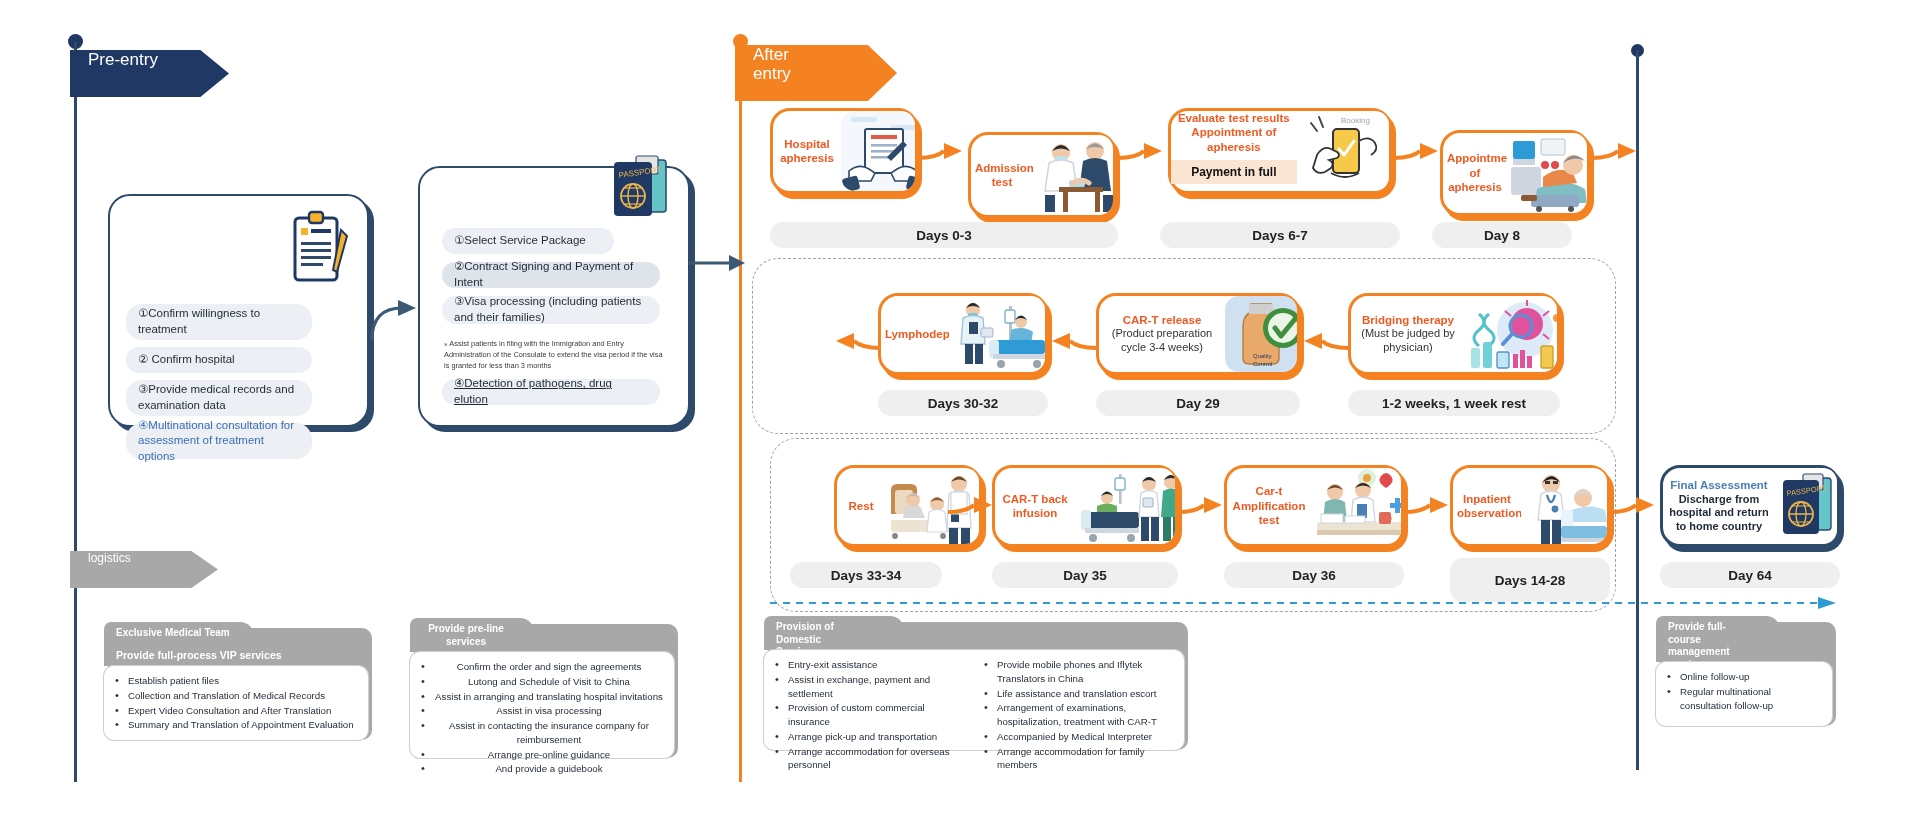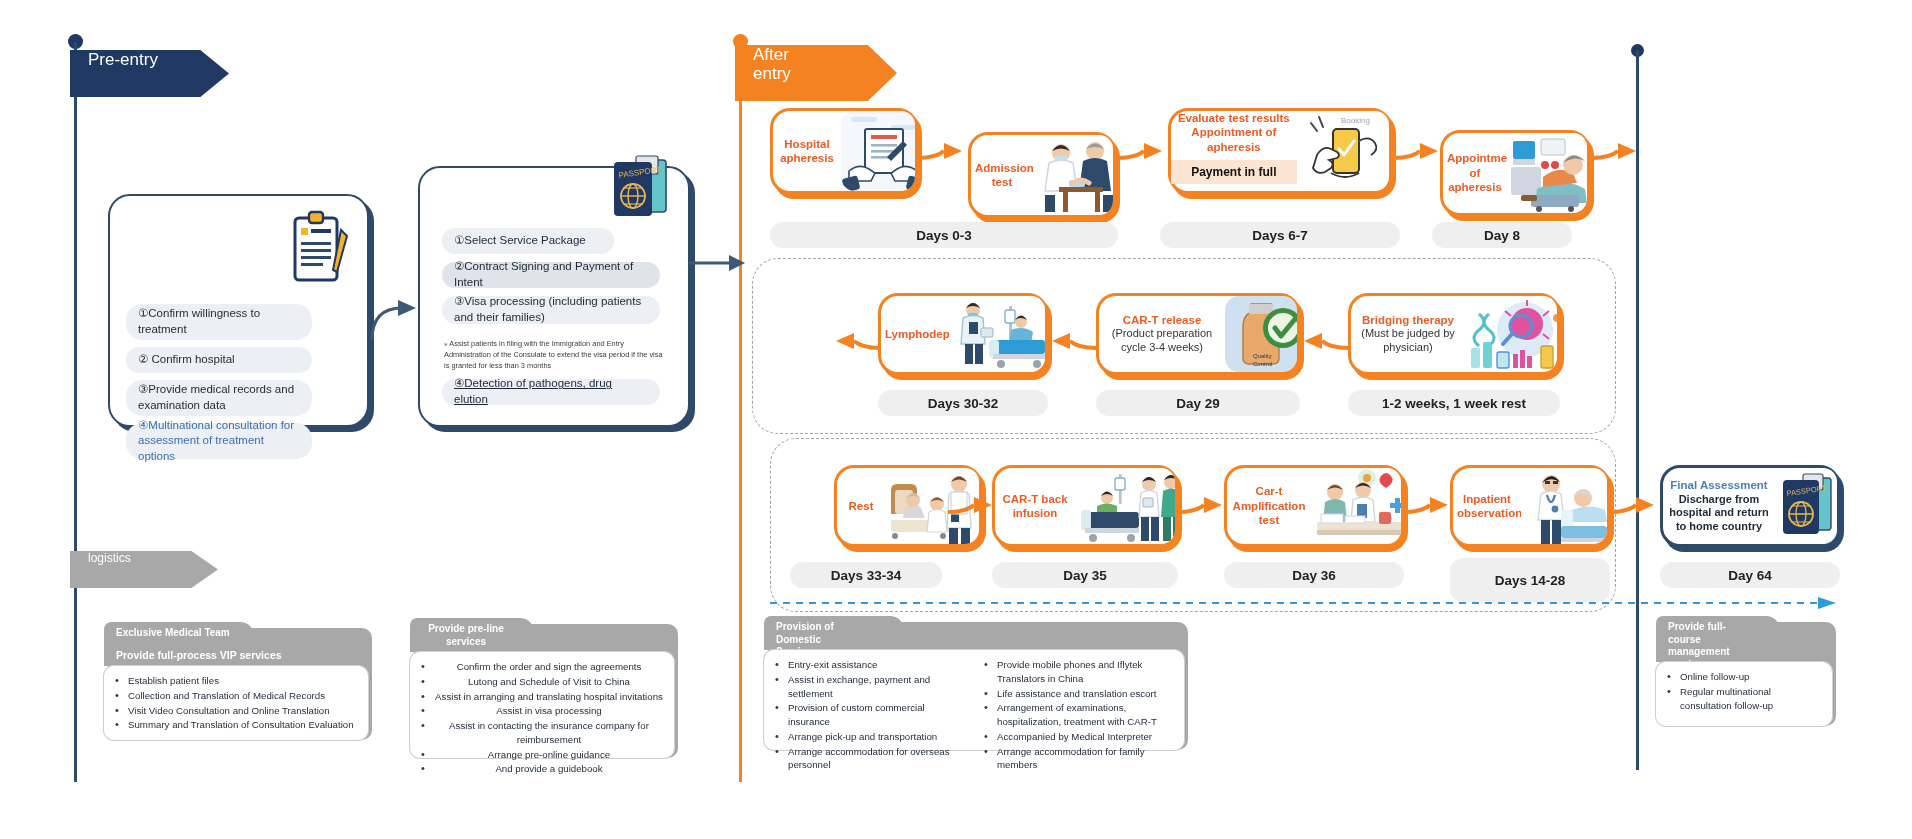--- a/index.html
+++ b/index.html
@@ -565,22 +565,22 @@
 
 <div class="folder" style="left:104px;top:622px;width:264px;height:118px;">
   <div class="folder-shadow" style="left:4px;top:6px;width:264px;height:112px;"></div>
   <div class="folder-tab" style="width:150px;height:22px;">Exclusive Medical Team</div>
   <div class="folder-band" style="left:0;top:22px;width:264px;height:22px;">Provide full-process VIP services</div>
   <div class="folder-body" style="left:0;top:44px;width:264px;height:74px;">
     <div class="cols">
       <ul>
         <li>Establish patient files</li>
         <li>Collection and Translation of Medical Records</li>
-        <li>Visit Video Consultation and Online Translation</li>
-        <li>Summary and Translation of Consultation Evaluation</li>
+        <li>Expert Video Consultation and After Translation</li>
+        <li>Summary and Translation of Appointment Evaluation</li>
       </ul>
     </div>
   </div>
 </div>
 
 <div class="folder" style="left:410px;top:618px;width:264px;height:140px;text-align:center;">
   <div class="folder-shadow" style="left:4px;top:6px;width:264px;height:134px;"></div>
   <div class="folder-tab" style="width:124px;height:34px;white-space:pre-line;">Provide pre-line
 services</div>
   <div class="folder-body" style="left:0;top:34px;width:264px;height:106px;">

